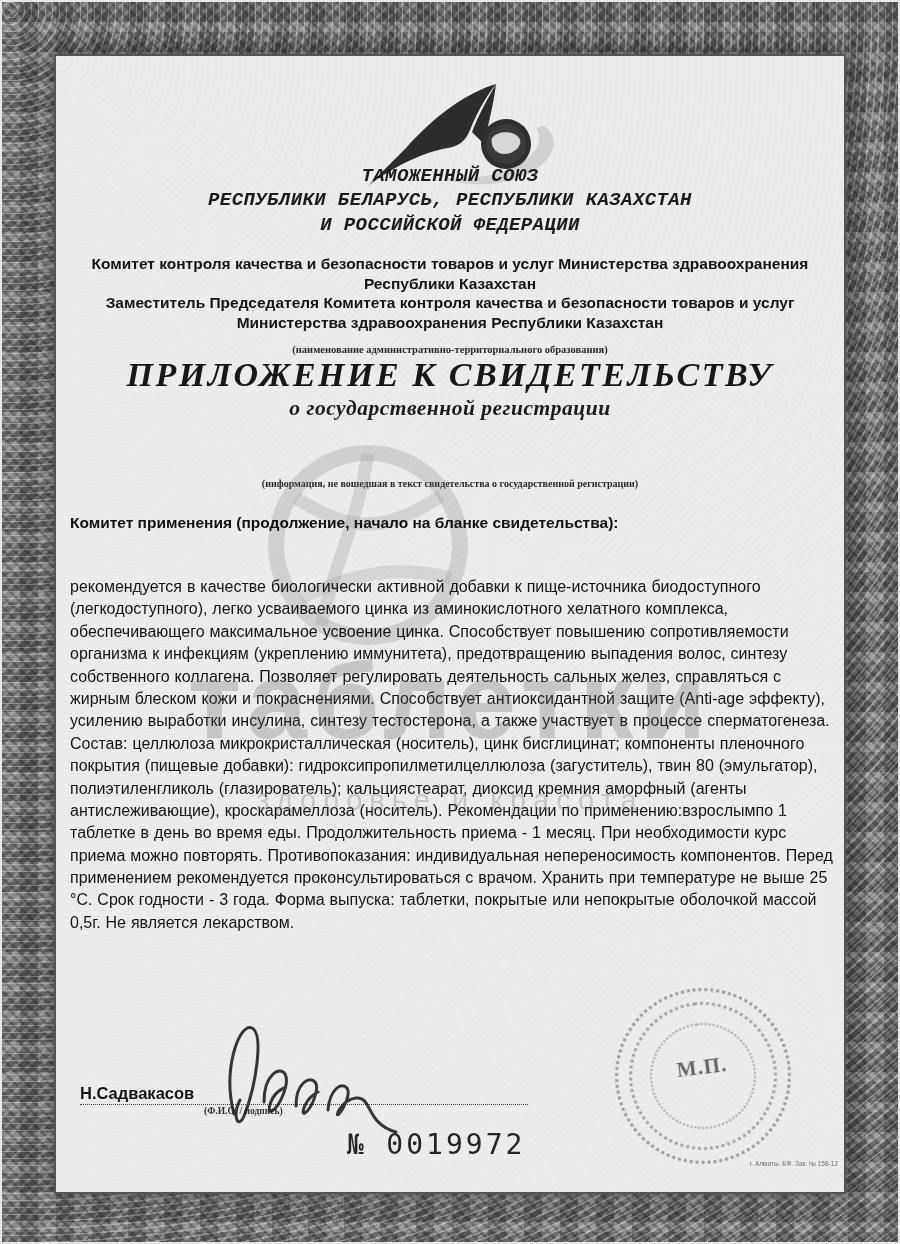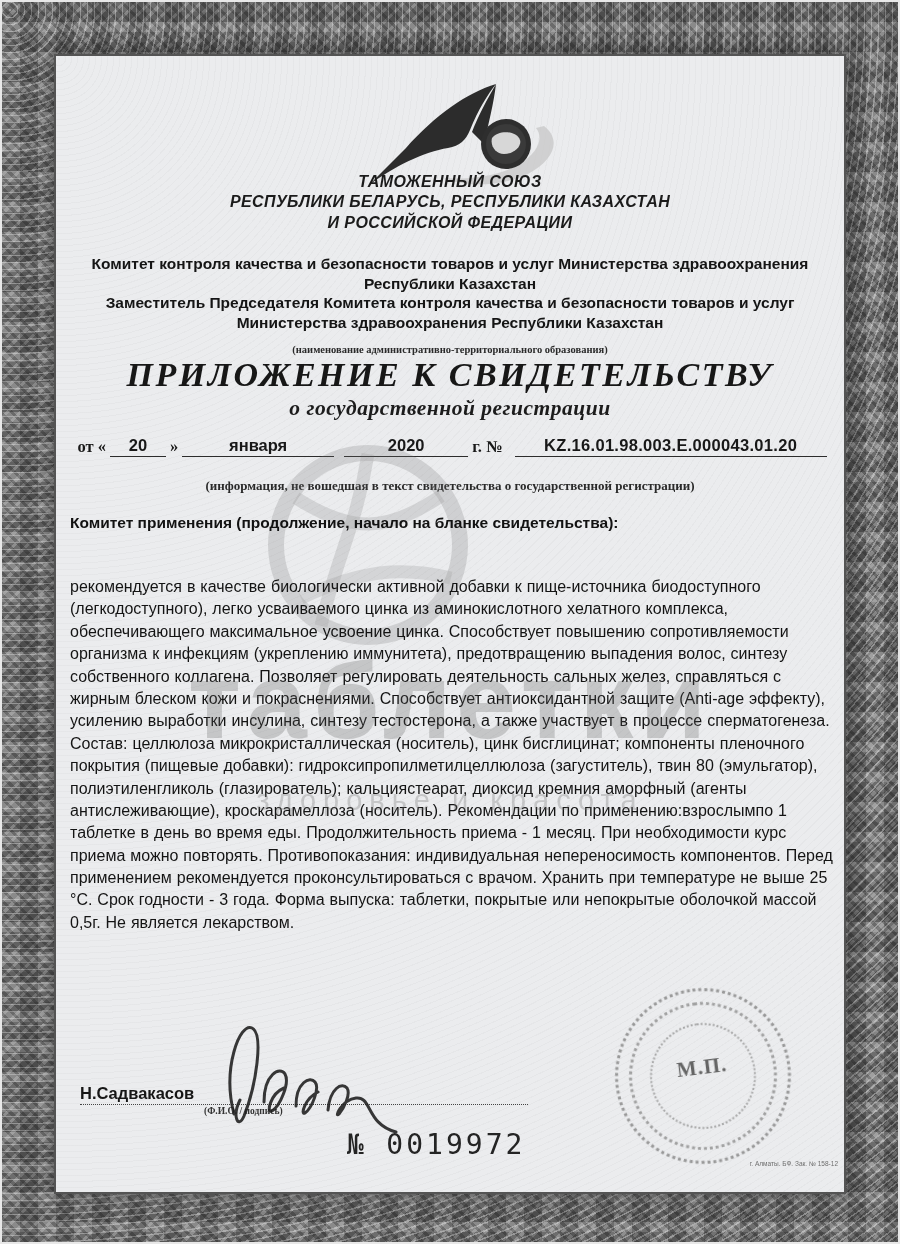--- a/index.html
+++ b/index.html
@@ -29,40 +29,40 @@
     position:absolute;left:56px;top:56px;right:56px;bottom:52px;
     background:#ebecee;
     background-image:repeating-radial-gradient(circle at 3px 3px, rgba(0,0,0,.025) 0 1px, rgba(0,0,0,0) 1px 6px);
     box-shadow:0 0 0 2px #545454, 0 0 14px 5px rgba(25,25,25,.5);
     color:#1a1a1a;
   }
   .abs{position:absolute;}
   .ctr{left:0;right:0;text-align:center;}
   
   .logo{left:292px;top:26px;width:236px;height:108px;}
-  .org-block{top:116px;font-family:Liberation Sans, sans-serif;font-style:italic;font-weight:bold;
-    font-size:16px;line-height:1.28;letter-spacing:.4px;color:#1b1b1b;}
+  .org-block{top:108px;font-family:Liberation Mono, monospace;font-style:italic;font-weight:bold;
+    font-size:19px;line-height:1.28;letter-spacing:.4px;color:#1b1b1b;}
   .committee{top:198px;font-size:15.5px;font-weight:bold;line-height:1.26;color:#151515;}
   .committee div{white-space:nowrap;}
   .small-caption{font-family:"Liberation Serif",serif;font-weight:bold;font-size:10.5px;color:#2a2a2a;}
   .cap1{top:288px;}
   .main-title{top:300px;font-family:"Liberation Serif",serif;font-style:italic;font-weight:bold;
     font-size:34px;letter-spacing:2.5px;color:#171717;}
   .sub-title{top:340px;font-family:"Liberation Serif",serif;font-style:italic;font-weight:bold;
     font-size:21.5px;letter-spacing:.5px;color:#1c1c1c;}
   
   .date-row{top:380px;display:flex;justify-content:center;align-items:flex-end;width:100%;
     font-size:16.5px;color:#181818;}
   .date-static{font-family:"Liberation Serif",serif;font-weight:bold;padding:0 4px;}
   .date-fill{font-weight:bold;border-bottom:1.5px solid #2c2c2c;text-align:center;padding:0 6px 1px 6px;}
   .fill-day{min-width:44px;}
   .fill-month{min-width:140px;}
   .fill-year{min-width:112px;margin-left:10px;}
   .fill-number{min-width:300px;margin-left:8px;letter-spacing:.3px;}
-  .cap2{top:422px;font-size:13px;}
+  .cap2{top:422px;font-size:10px;}
   
   .globe-mark{left:205px;top:382px;width:215px;height:215px;opacity:.55;}
   
   .body-head{top:458px;left:14px;right:8px;font-size:15.5px;font-weight:bold;color:#121212;}
   .body-text{top:483px;left:14px;right:8px;font-size:16px;line-height:1.40;color:#141414;
     text-align:left;word-spacing:.5px;margin-top:37px;}
   
   .wm-big{top:582px;font-size:108px;font-weight:bold;letter-spacing:6px;color:rgba(90,90,90,.26);
     white-space:nowrap;pointer-events:none;}
   .wm-small{top:712px;font-size:29px;letter-spacing:7px;color:rgba(110,110,110,.30);pointer-events:none;margin-top:16px;}
@@ -110,29 +110,20 @@
     <div>Комитет контроля качества и безопасности товаров и услуг Министерства здравоохранения</div>
     <div>Республики Казахстан</div>
     <div>Заместитель Председателя Комитета контроля качества и безопасности товаров и услуг</div>
     <div>Министерства здравоохранения Республики Казахстан</div>
   </div>
   <div class="abs ctr small-caption cap1">(наименование административно-территориального образования)</div>
 
   <div class="abs ctr sub-title">о государственной регистрации</div>
   <div class="abs ctr main-title">ПРИЛОЖЕНИЕ К СВИДЕТЕЛЬСТВУ</div>
 
-  <div class="abs date-row">
-    <span class="date-static">от «</span>
-    <span class="date-fill fill-day">20</span>
-    <span class="date-static">»</span>
-    <span class="date-fill fill-month">января</span>
-    <span class="date-fill fill-year">2020</span>
-    <span class="date-static">г. №</span>
-    <span class="date-fill fill-number">KZ.16.01.98.003.Е.000043.01.20</span>
-  </div>
   <div class="abs ctr small-caption cap2">(информация, не вошедшая в текст свидетельства о государственной регистрации)</div>
 
   <svg class="abs globe-mark" viewBox="0 0 215 215">
     <circle cx="107" cy="107" r="92" fill="none" stroke="rgba(110,110,110,.40)" stroke-width="16"></circle>
     <path d="M35 60 C90 95 125 95 180 58" fill="none" stroke="rgba(110,110,110,.35)" stroke-width="13"></path>
     <path d="M60 188 C75 120 95 90 107 16" fill="none" stroke="rgba(110,110,110,.35)" stroke-width="13"></path>
     <path d="M190 140 C140 128 100 132 40 160" fill="none" stroke="rgba(110,110,110,.33)" stroke-width="13"></path>
   </svg>
 
   <div class="abs body-head">Комитет применения (продолжение, начало на бланке свидетельства):</div>

